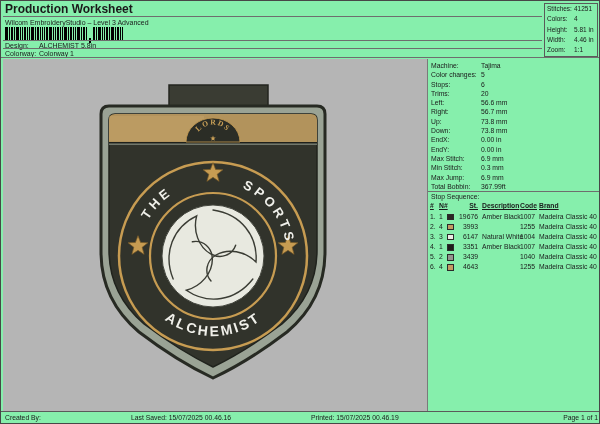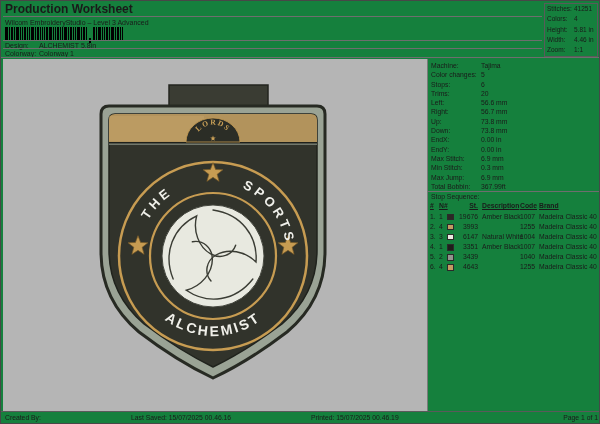--- a/index.html
+++ b/index.html
@@ -1,16 +1,16 @@
 <!DOCTYPE html>
 <html><head>
 <meta charset="utf-8">
 <style>
   html,body{margin:0;padding:0;background:#fff;}
-  #page{position:relative;width:600px;height:424px;background:#15803d;
+  #page{position:relative;width:600px;height:424px;background:#86efac;
         font-family:"Liberation Sans","DejaVu Sans",sans-serif;color:#1a1a1a;
         border:1px solid #474747;box-sizing:border-box;overflow:hidden;}
   .hline{position:absolute;height:1px;background:#6e6e6e;}
   #title{position:absolute;left:4px;top:1px;font-size:12px;font-weight:bold;white-space:nowrap;}
   #subtitle{position:absolute;left:4px;top:18px;font-size:7px;white-space:nowrap;}
   #barcode{position:absolute;left:4px;top:26px;}
   .kv-row{position:absolute;left:4px;font-size:7px;white-space:nowrap;}
   .kv-row .kl{display:inline-block;width:34px;}
   
   #summary-box{position:absolute;left:543px;top:2px;width:54px;height:54px;border:1px solid #5a5a5a;box-sizing:border-box;}

